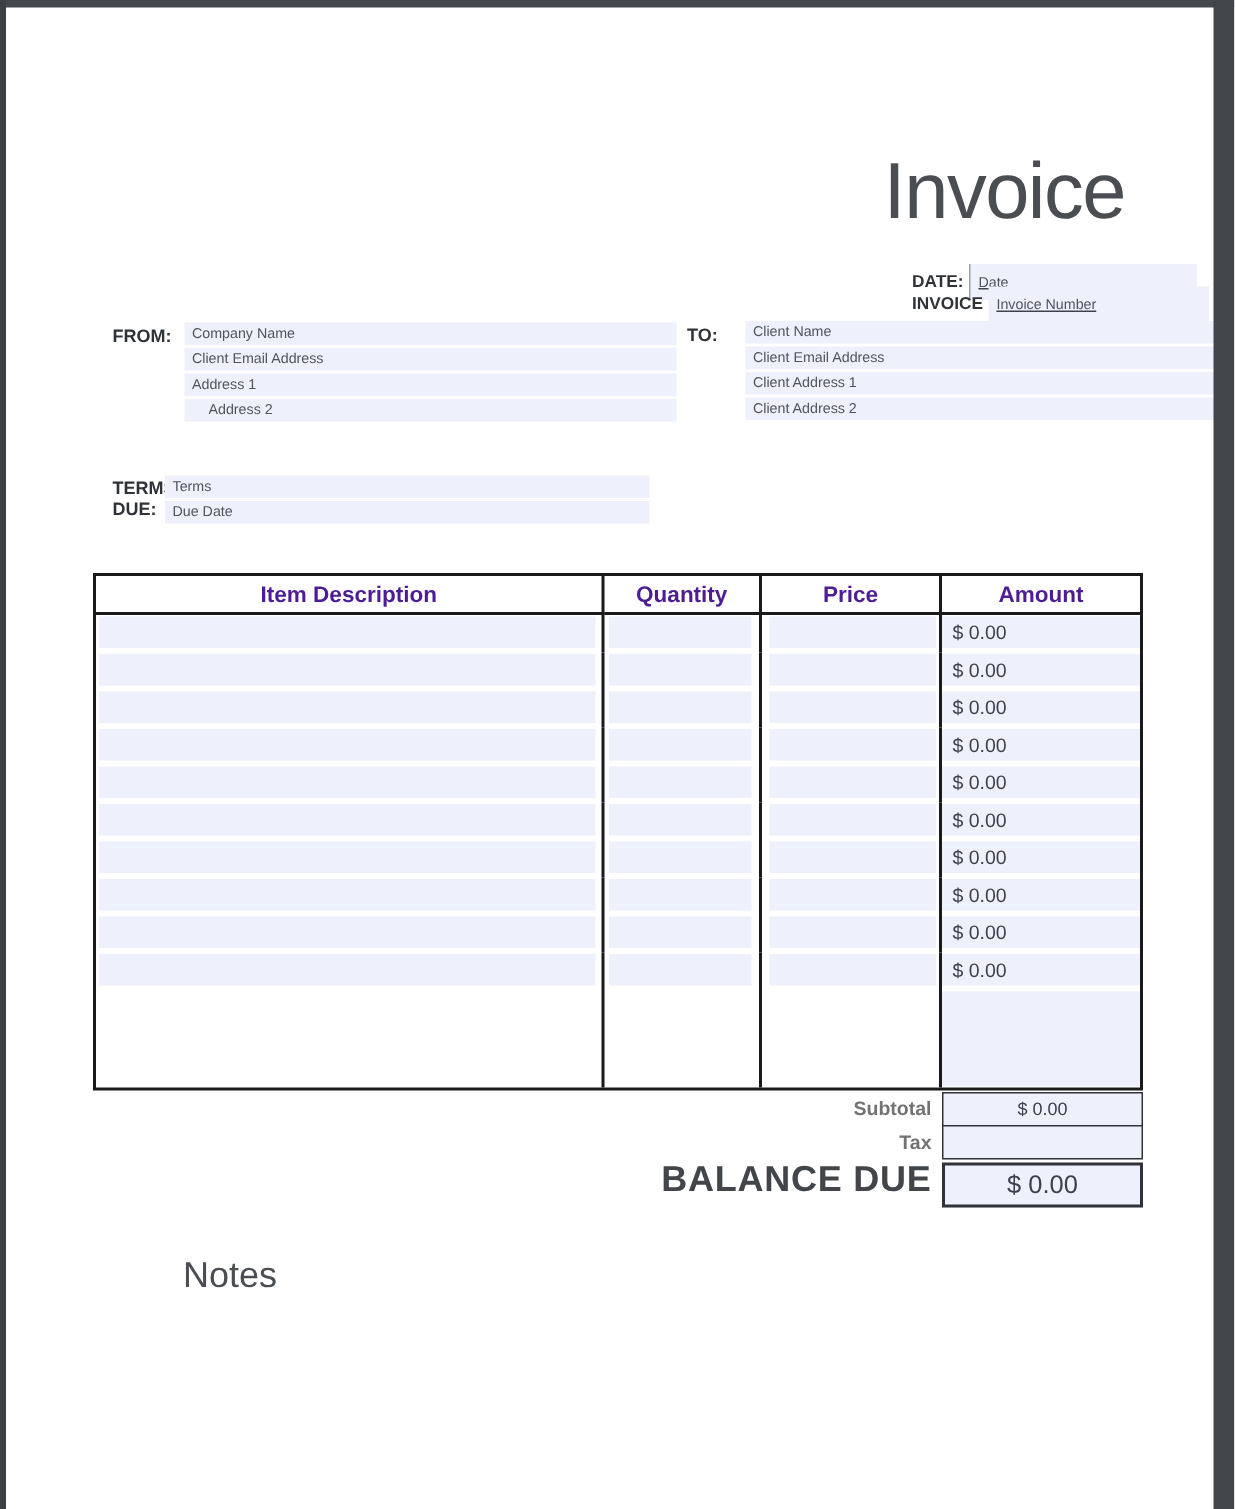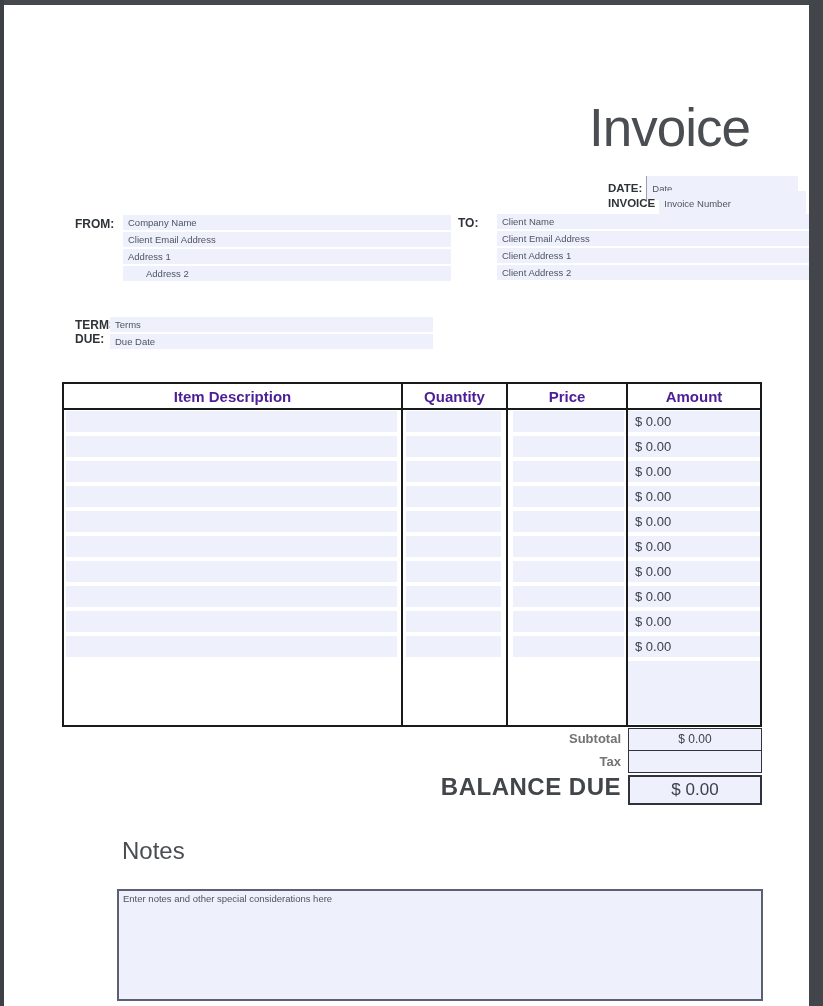--- a/index.html
+++ b/index.html
@@ -24,28 +24,28 @@
 
   .hdr-row { position:absolute; left:608px; display:flex; align-items:center; }
   .hdr-row .lbl { font-size:11.5px; font-weight:bold; color:#2f3338; margin-right:4px; white-space:nowrap; }
   .field {
     display:block; border:none; outline:none;
     background:#eef0fb; color:#3c4250;
     font-family:"Liberation Sans", sans-serif; font-size:9.5px;
     padding:0 5px; height:15px; width:100%;
   }
   .field::placeholder { color:#4e5560; opacity:1; }
-  .hdr-row .field { height:24px; }
+  .hdr-row .field { height:24px;text-decoration:underline; }
   .field.date-f { width:152px; border-left:1px solid #9aa0b0; }
   .field.inv-f  { width:147px; }
 
   .blk-label { position:absolute; font-size:12px; font-weight:bold; color:#2f3338; }
   .fields-col { position:absolute; }
   .fields-col .field { margin-bottom:2px; }
-  .field.indent { padding-left:23px; }
+  .field.indent { padding-left:16px; }
 
   
   .invoice-table {
     position:absolute; left:62px; top:382px; width:700px; height:345px;
     border:2px solid #191a1c; background:#fff;
     display:grid;
     grid-template-columns:339px 105px 120px 132px;
     grid-template-rows:26px repeat(10, 25px) 1fr;
   }
   .cell { position:relative; }
@@ -279,14 +279,13 @@
   </div>
 
   <span class="tot-label" style="top:731px;">Subtotal</span>
   <div class="tot-box" style="top:728px;">$ 0.00</div>
   <span class="tot-label" style="top:754px;">Tax</span>
   <div class="tot-box" style="top:750px;"></div>
   <span class="balance-label">BALANCE DUE</span>
   <div class="balance-box">$ 0.00</div>
 
   <h2 class="notes-heading">Notes</h2>
-  <textarea class="notes-area" placeholder="Enter notes and other special considerations here" style=""></textarea>
 </div>
 
 </body></html>

